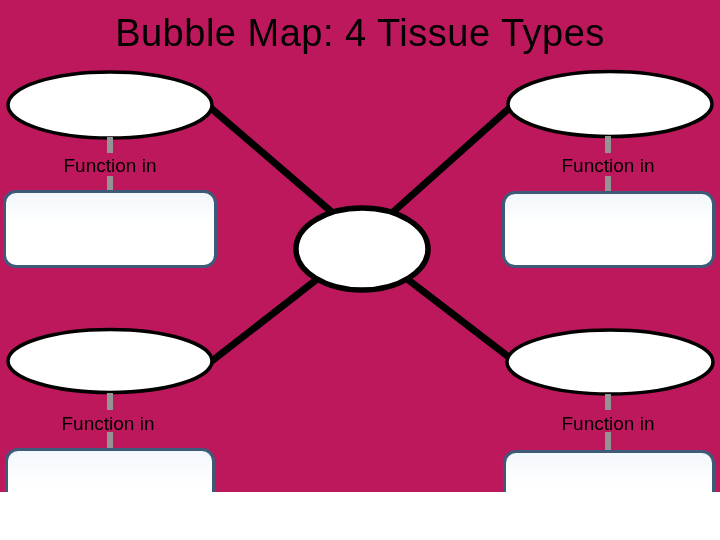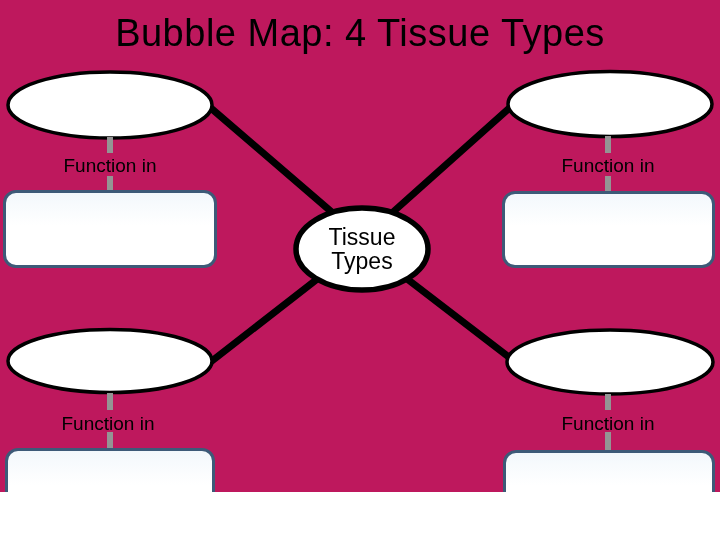--- a/index.html
+++ b/index.html
@@ -101,22 +101,20 @@
     <line x1="510" y1="358" x2="372" y2="252" stroke="#000000" stroke-width="7" stroke-linecap="round"></line>
 
     <ellipse cx="110" cy="105" rx="102" ry="33" fill="#ffffff" stroke="#000000" stroke-width="3.5"></ellipse>
     <ellipse cx="610" cy="104" rx="102" ry="32.5" fill="#ffffff" stroke="#000000" stroke-width="3.5"></ellipse>
     <ellipse cx="110" cy="361" rx="102" ry="31.5" fill="#ffffff" stroke="#000000" stroke-width="3.5"></ellipse>
     <ellipse cx="610" cy="362" rx="103" ry="32" fill="#ffffff" stroke="#000000" stroke-width="3.5"></ellipse>
 
     <ellipse cx="362" cy="249" rx="66" ry="41" fill="#ffffff" stroke="#000000" stroke-width="5.5"></ellipse>
   </svg>
 
-  <div class="center-label">Tissue
-Types</div>
 
   <div class="stub st-tl1"></div>
   <div class="stub st-tl2"></div>
   <div class="stub st-tr1"></div>
   <div class="stub st-tr2"></div>
   <div class="stub st-bl1"></div>
   <div class="stub st-bl2"></div>
   <div class="stub st-br1"></div>
   <div class="stub st-br2"></div>
 

